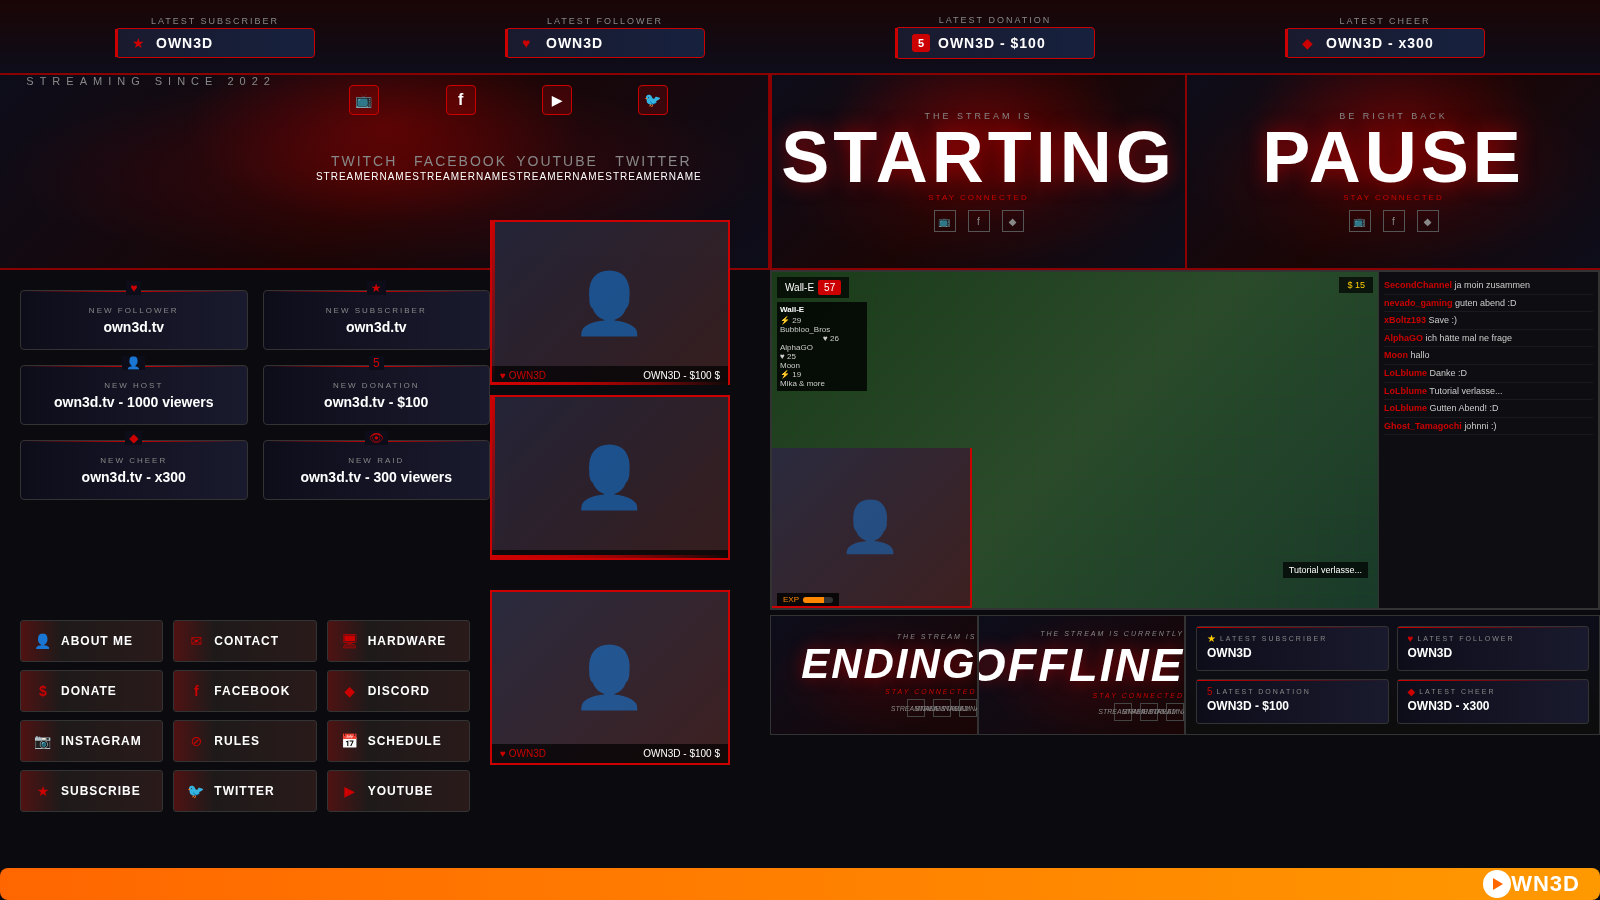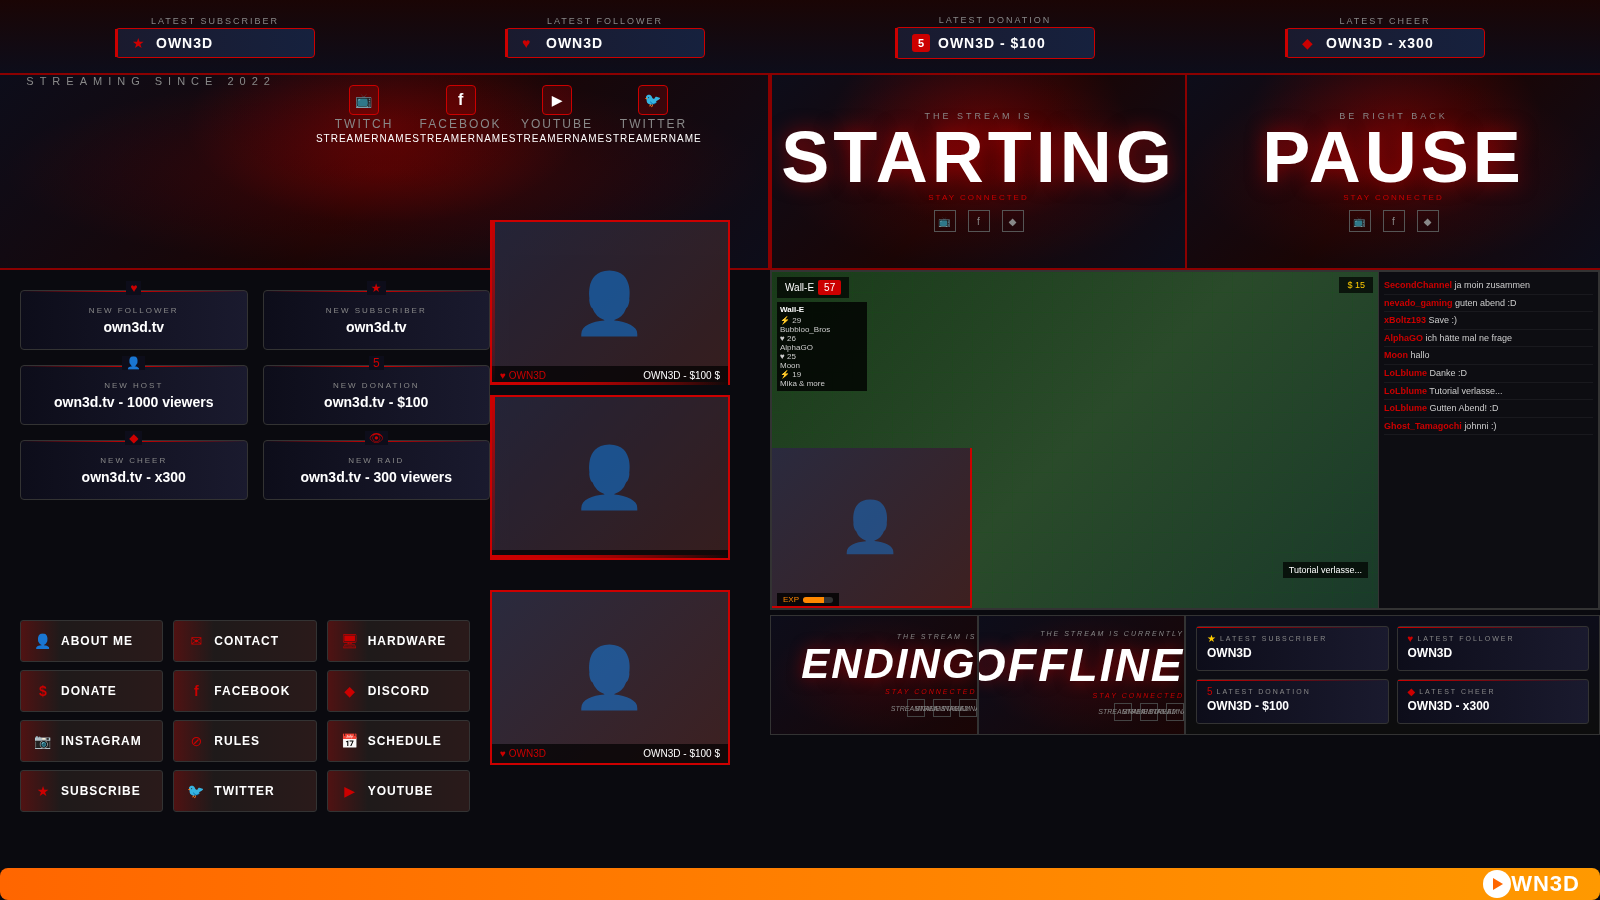--- a/index.html
+++ b/index.html
@@ -187,24 +187,25 @@
       border-radius: 4px;
       display: flex;
       align-items: center;
       justify-content: center;
       font-size: 14px;
       color: #fff;
       background: rgba(204,0,0,0.2);
     }
 
     .social-platform {
-      font-size: 12px;
+      font-size: 14px;
       color: #888;
       letter-spacing: 2px;
       text-transform: uppercase;
+      margin-top: 36px;
     }
 
     .social-name {
       font-size: 10px;
       color: #fff;
       letter-spacing: 1px;
     }
 
     
     .top-right-panels {
@@ -926,21 +927,21 @@
 
     <div class="game-hud">
       <span>Wall-E</span>
       <span style="background:#cc0000;padding:2px 6px;border-radius:2px;">57</span>
     </div>
 
     <div style="position:absolute;left:5px;top:30px;width:90px;background:rgba(0,0,0,0.8);padding:3px;font-size:8px;">
       <div style="color:#fff;font-weight:bold;margin-bottom:2px;font-size:8px;">Wall-E</div>
       <div style="color:#ccc;">⚡ 29</div>
       <div style="color:#ccc;">Bubbloo_Bros</div>
-      <div style="color:#ccc;">♥ 26</div>
+      <div style="color:#ccc;margin-left:43px;">♥ 26</div>
       <div style="color:#ccc;">AlphaGO</div>
       <div style="color:#ccc;">♥ 25</div>
       <div style="color:#ccc;">Moon</div>
       <div style="color:#ccc;">⚡ 19</div>
       <div style="color:#ccc;">Mika &amp; more</div>
     </div>
 
     <div style="position:absolute;bottom:30px;right:10px;background:rgba(0,0,0,0.7);padding:3px 6px;font-size:9px;color:#fff;">Tutorial verlasse...</div>
 
     <div class="streamer-cam-game">

